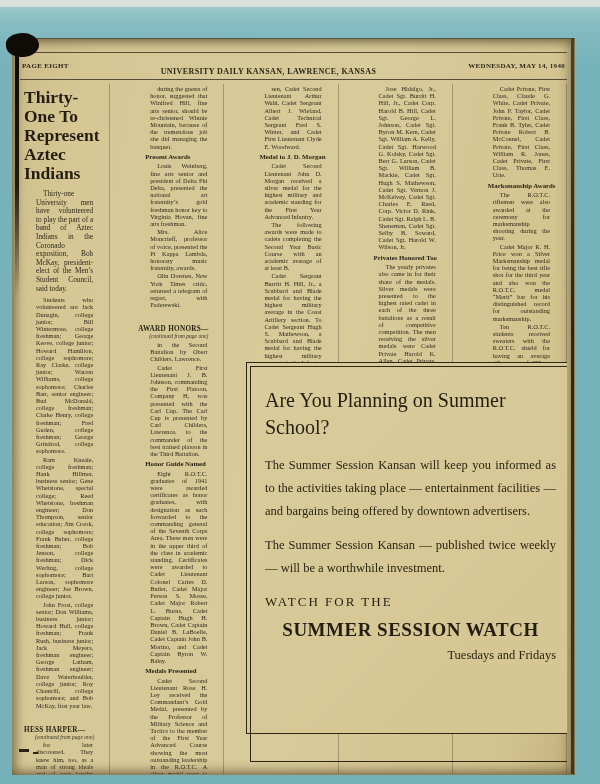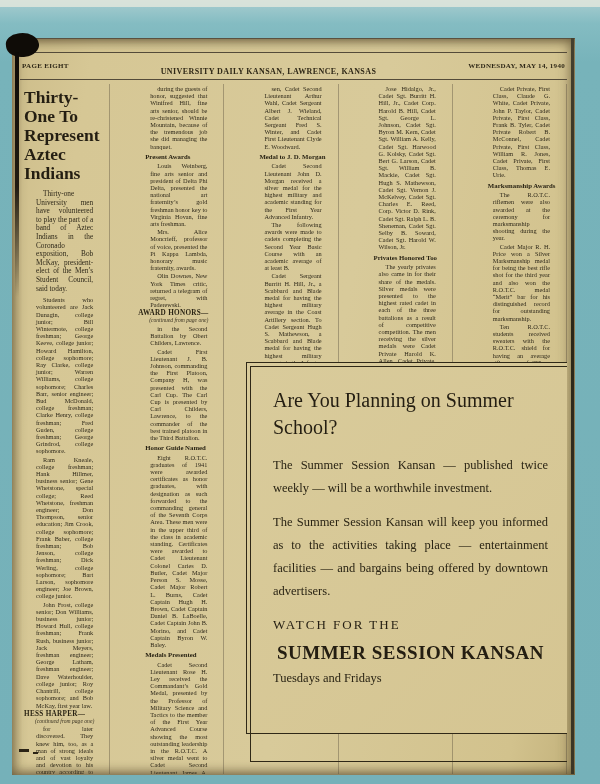--- a/index.html
+++ b/index.html
@@ -19,32 +19,32 @@
   .mast-title { font-size:8px; letter-spacing:.4px;margin-top:12px; }
 
   .columns { position:relative; display:flex; margin:4px 8px 0; height:690px; overflow:hidden;gap:24px; }
   .col { flex:1 1 0; padding:1px 4px 0; overflow:hidden; border-right:1px solid rgba(84,75,57,.4); }
   .col:last-child { border-right:none; }
 
   .headline { font-size:17.5px; line-height:19px; font-weight:700; color:#241e12; margin:3px 0 7px; }
   .para { font-size:6.3px; line-height:7.2px; text-align:justify; text-indent:7px; color:#2e2819; margin:0 12px 1px; }
   .para.lead { font-size:7.3px; line-height:8.6px; margin-bottom:3px; }
   .subhead { font-size:6.8px; line-height:8.5px; font-weight:700; color:#2a2414; margin:3px 0 1px; text-indent:7px; }
-  .jumphead { margin:1px 0 1px; }
+  .jumphead { margin:17px 0 1px; }
   .jumphead .t { display:block; font-weight:700; font-size:7.2px; line-height:8px; color:#2a2414; letter-spacing:.3px; }
   .jumphead .cont { display:block; font-size:5.6px; line-height:6.5px; font-style:italic; text-align:center; color:#3a3322; }
 
   .ad { position:absolute; left:226px; top:278px; width:321px; height:364px; z-index:5;
     background:linear-gradient(135deg,#d9cb9b,#d5c592); border:1.5px solid #2f2817; padding:3px; }
-  .ad-inner { border:1px solid #2f2817; height:100%; padding:20px 22px 10px; overflow:hidden; }
+  .ad-inner { border:1px solid #2f2817; height:100%; padding:20px 14px 10px; overflow:hidden; }
   .ad-headline { font-size:20px; line-height:27px; color:#241e12; margin-bottom:13px; }
   .ad-body { font-size:12.5px; line-height:23px; text-align:justify; color:#2a2414; margin:0 0 11px; }
   .ad-watch { text-align:left; font-size:13px; letter-spacing:2px; color:#241e12; margin-top:14px; }
   .ad-title { text-align:center; font-size:19px; font-weight:700; letter-spacing:.5px; color:#241e12; margin-top:9px; }
-  .ad-sched { text-align:left; font-size:12.5px; color:#2a2414; margin-top:7px; }
+  .ad-sched { text-align:right; font-size:12.5px; color:#2a2414; margin-top:7px; }
 
   .blob1 { position:absolute; left:6px; top:33px; width:33px; height:24px; background:#0f0c07; border-radius:45% 60% 50% 55%; transform:rotate(-7deg); }
   .edge-line { position:absolute; left:15px; top:52px; width:4px; height:245px; background:linear-gradient(180deg,#0d0a06 0%,#211a10 55%, rgba(33,26,16,0) 100%); }
   .right-edge { position:absolute; left:571px; top:38px; width:3px; height:736px; background:linear-gradient(180deg,#45402f,#2c2719 40%,#3c3626); }
   .speck { position:absolute; background:#2a2315; }
   .speck.s1 { left:19px; top:749px; width:10px; height:3px; }
   .speck.s2 { left:33px; top:752px; width:5px; height:2px; }
 </style>
 </head>
 <body>
@@ -128,24 +128,24 @@
           <p class="para">The R.O.T.C. riflemen were also awarded at the ceremony for marksmanship shooting during the year.</p>
           <p class="para">Cadet Major R. H. Price won a Silver Marksmanship medal for being the best rifle shot for the third year and also won the R.O.T.C. medal “Merit” bar for his distinguished record for outstanding marksmanship.</p>
           <p class="para">Ten R.O.T.C. students received sweaters with the R.O.T.C. shield for having an average rifle score of 355 or better. They are:</p>
           <p class="para">Cadet Private Robert B. Baker, Cadet Private, First Class, William C. Hall, Cadet Private Charles D. Johnson, Cadet Private, First Class, Frederick William R. Jones, Cadet Private John D. Morgan, Cadet Platoon Sergeant, William A. Morrison, Cadet Private, First Class, Valentine S. Rader, Cadet Private Robert M. Ripperton, Cadet Private, First Class, Glen R. Sewell, Jr., Cadet Private, First Class, Frank B. Tyler.</p>
           <p class="para">Also winning the University of Kansas R.O.T.C. medal with rifle bar for previously awarded sweaters were Cadet Second Lieutenant Curtis H. Alloway, Cadet Major Robert H. Price and Cadet Second Lieutenant Arthur Wahl.</p>
         </div>
 
       <div class="ad">
         <div class="ad-inner">
           <div class="ad-headline">Are You Planning on Summer School?</div>
+          <p class="ad-body">The Summer Session Kansan will keep you informed as to the activities taking place — entertainment facilities — and bargains being offered by downtown advertisers.</p>
           <p class="ad-body">The Summer Session Kansan — published twice weekly — will be a worthwhile investment.</p>
-          <p class="ad-body">The Summer Session Kansan will keep you informed as to the activities taking place — entertainment facilities — and bargains being offered by downtown advertisers.</p>
           <div class="ad-watch">WATCH FOR THE</div>
-          <div class="ad-title">SUMMER SESSION KANSAN</div>
+          <div class="ad-title">SUMMER SESSION WATCH</div>
           <div class="ad-sched">Tuesdays and Fridays</div>
         </div>
       </div>
     </div>
   </div>
 
   <div class="blob1"></div>
   <div class="edge-line"></div>
   <div class="right-edge"></div>
   <div class="speck s1"></div>

